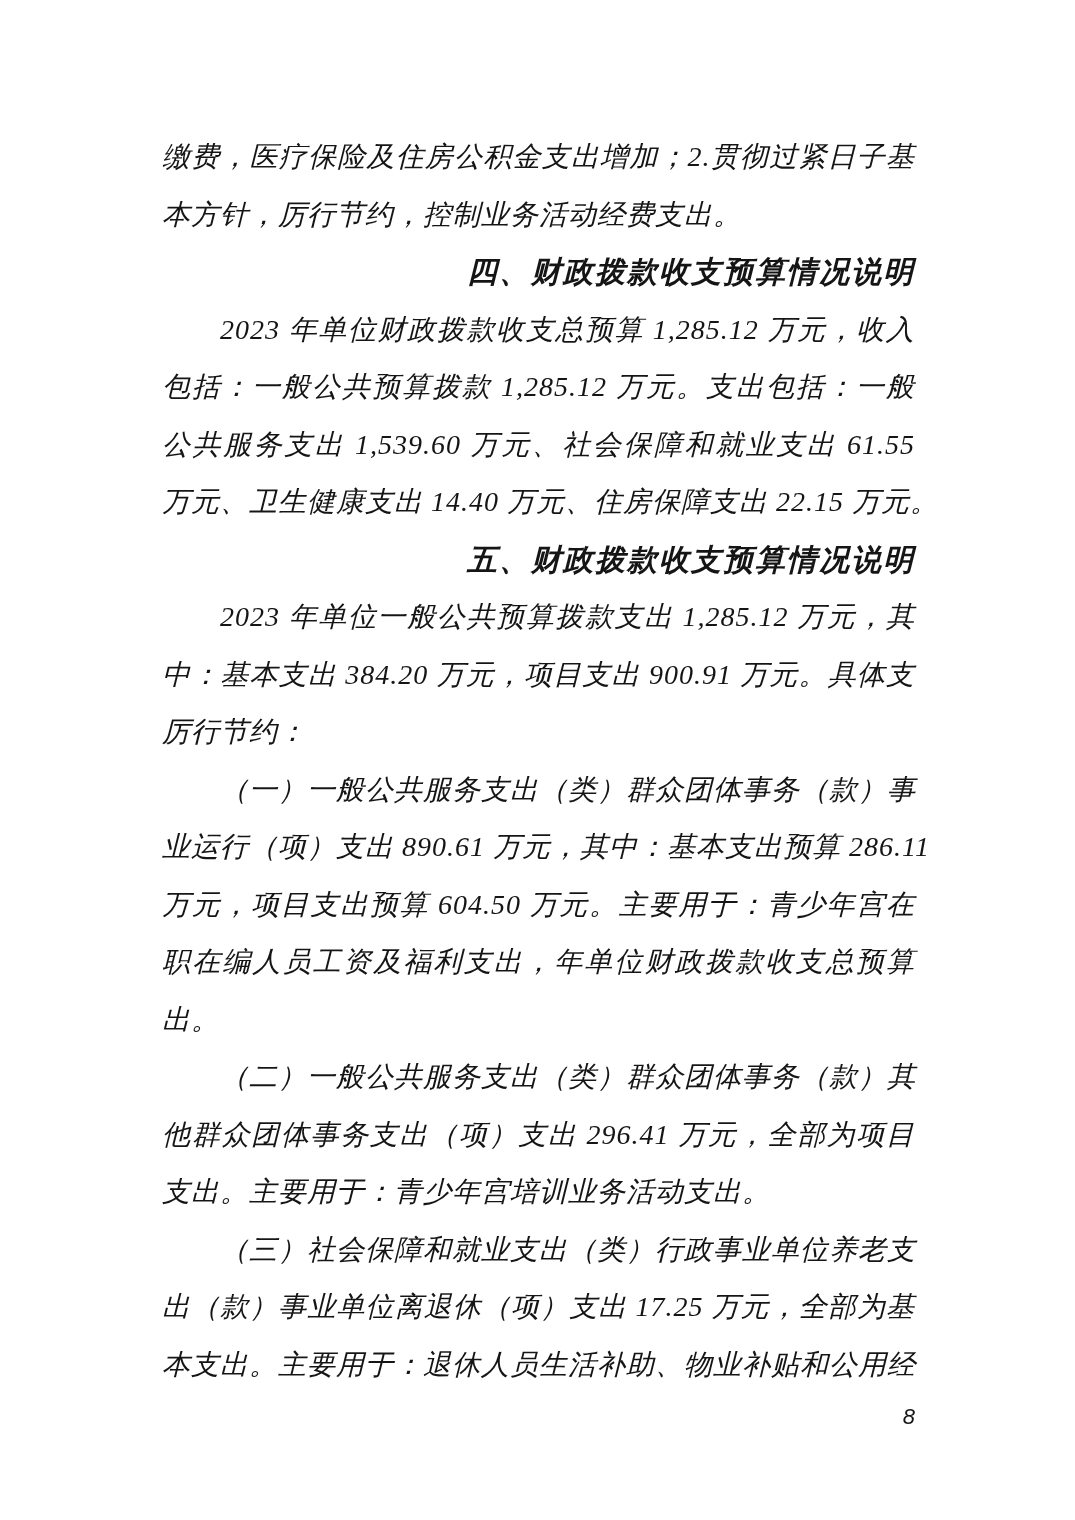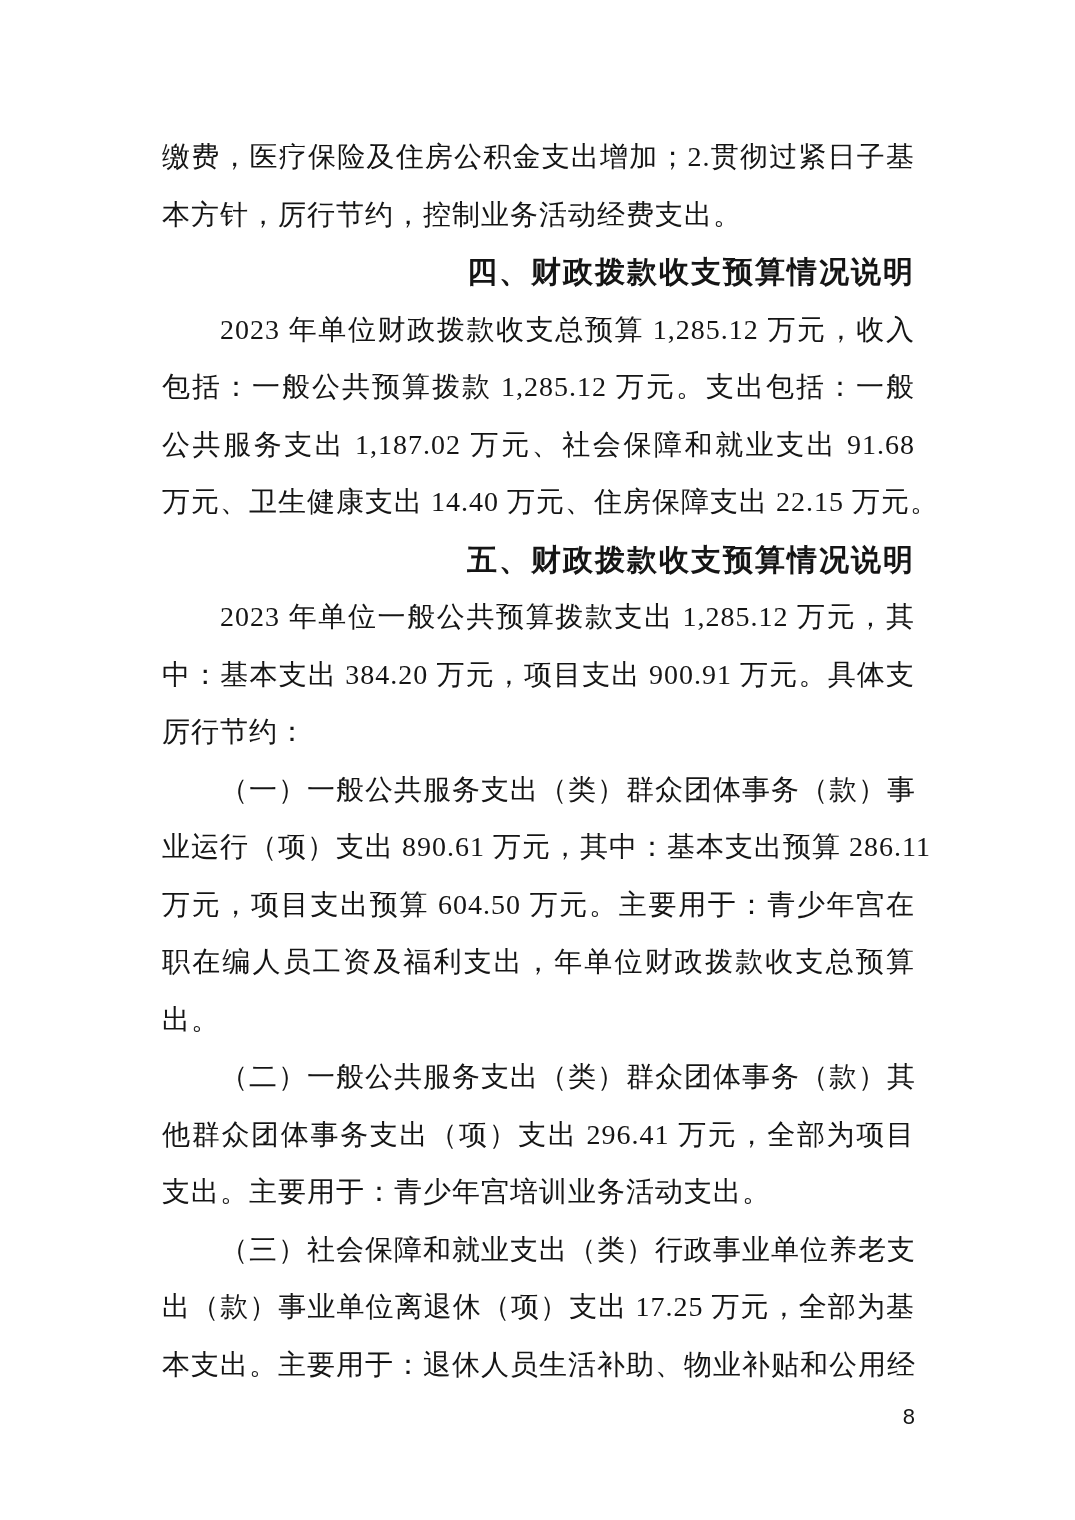--- a/index.html
+++ b/index.html
@@ -8,20 +8,21 @@
     background: #ffffff;
   }
   .page {
     position: relative;
     width: 1075px;
     height: 1520px;
     background: #ffffff;
     overflow: hidden;
     font-family: "Liberation Serif", "DejaVu Serif", serif;
     color: #151515;
+    font-style: italic;
   }
   .doc {
     position: absolute;
     left: 162px;
     top: 128px;
     width: 753px;
   }
   .line {
     height: 57.5px;
     line-height: 57.5px;
@@ -60,21 +61,21 @@
 </head>
 <body>
 
 <div class="page">
   <div class="doc">
       <div class="line j">缴费，医疗保险及住房公积金支出增加；2.贯彻过紧日子基</div>
       <div class="line">本方针，厉行节约，控制业务活动经费支出。</div>
       <div class="line heading indent">四、财政拨款收支预算情况说明</div>
       <div class="line indent j">2023 年单位财政拨款收支总预算 1,285.12 万元，收入</div>
       <div class="line j">包括：一般公共预算拨款 1,285.12 万元。支出包括：一般</div>
-      <div class="line j">公共服务支出 1,187.02 万元、社会保障和就业支出 91.68</div>
+      <div class="line j">公共服务支出 1,539.60 万元、社会保障和就业支出 61.55</div>
       <div class="line j">万元、卫生健康支出 14.40 万元、住房保障支出 22.15 万元。</div>
       <div class="line heading indent">五、财政拨款收支预算情况说明</div>
       <div class="line indent j">2023 年单位一般公共预算拨款支出 1,285.12 万元，其</div>
       <div class="line j">中：基本支出 384.20 万元，项目支出 900.91 万元。具体支</div>
       <div class="line">厉行节约：</div>
       <div class="line indent j">（一）一般公共服务支出（类）群众团体事务（款）事</div>
       <div class="line j">业运行（项）支出 890.61 万元，其中：基本支出预算 286.11</div>
       <div class="line j">万元，项目支出预算 604.50 万元。主要用于：青少年宫在</div>
       <div class="line j">职在编人员工资及福利支出，年单位财政拨款收支总预算</div>
       <div class="line">出。</div>

